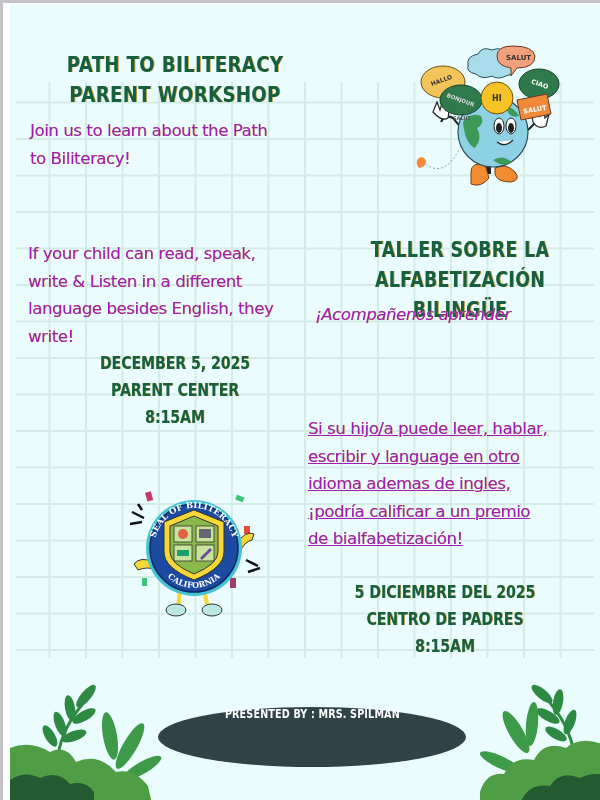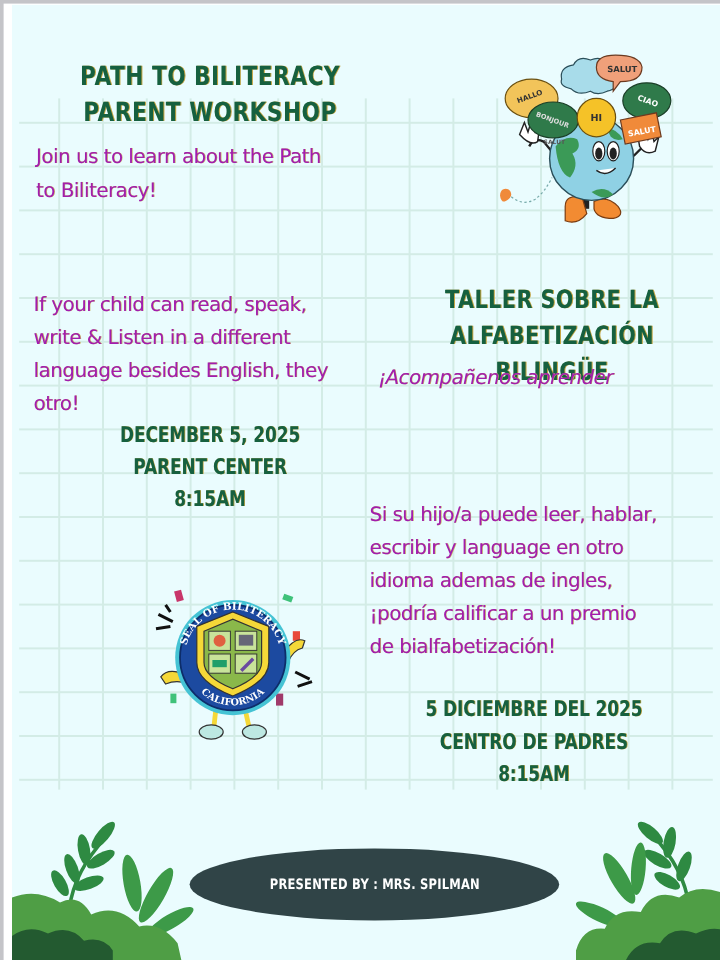--- a/index.html
+++ b/index.html
@@ -25,28 +25,28 @@
     font-weight: bold; font-size: 18px; line-height: 27px; transform: scaleX(0.78); transform-origin: center;
     text-shadow: 0.7px 0 0 #c4a443; }
 
   .en-title { left: 20px; top: 46px; width: 290px; font-size: 22px; line-height: 30px; }
   .en-intro { left: 20px; top: 113px; width: 290px; }
   .en-criteria { left: 18px; top: 200px; width: 295px; margin-top: 36px; }
   .en-event { left: 30px; top: 345px; width: 270px; }
 
   .es-title { left: 300px; top: 231px; width: 300px; font-size: 21px; line-height: 30px; }
   .es-intro { left: 305px; top: 297px; width: 270px; font-style: italic; }
-  .es-criteria { left: 298px; top: 411px; width: 285px; }
+  .es-criteria { left: 298px; top: 411px; width: 285px; text-decoration: underline; }
   .es-event { left: 305px; top: 574px; width: 260px; }
 
   .globe { position: absolute; left: 403px; top: 36px; width: 150px; height: 160px; }
   .seal { position: absolute; left: 108px; top: 478px; width: 150px; height: 140px; }
 
   .presented { position: absolute; left: 148px; top: 703px; width: 308px; height: 60px; border-radius: 50%; background: #304447;
-    display: flex; align-items: center; justify-content: center; }
+    display: flex; align-items: flex-start; justify-content: center; }
   .presented span { color: #ffffff; font-family: "DejaVu Sans", sans-serif; font-weight: bold; font-size: 12px;
     transform: scaleX(0.8); letter-spacing: 0.2px; white-space: nowrap; }
 
   .plant-left { position: absolute; left: 0px; top: 672px; width: 160px; height: 128px; }
   .plant-right { position: absolute; left: 460px; top: 680px; width: 140px; height: 120px; }
 </style>
 </head>
 <body>
 
 <div class="page-frame"></div>
@@ -58,21 +58,21 @@
     <div>PARENT WORKSHOP</div>
   </div>
   <div class="body-text en-intro">
     <div>Join us to learn about the Path</div>
     <div>to Biliteracy!</div>
   </div>
   <div class="body-text en-criteria">
     <div>If your child can read, speak,</div>
     <div>write &amp; Listen in a different</div>
     <div>language besides English, they</div>
-    <div>otro!</div>
+    <div>write!</div>
   </div>
   <div class="event en-event">
     <div>DECEMBER 5, 2025</div>
     <div>PARENT CENTER</div>
     <div>8:15AM</div>
   </div>
 
   <svg class="globe" viewBox="0 0 150 160">
     <g>
       <path d="M6 128 c-3 -3 -3 -8 0 -10 c3 -2 7 0 7 4 c0 3 -4 6 -7 6 z" fill="#f08a3a"></path>

